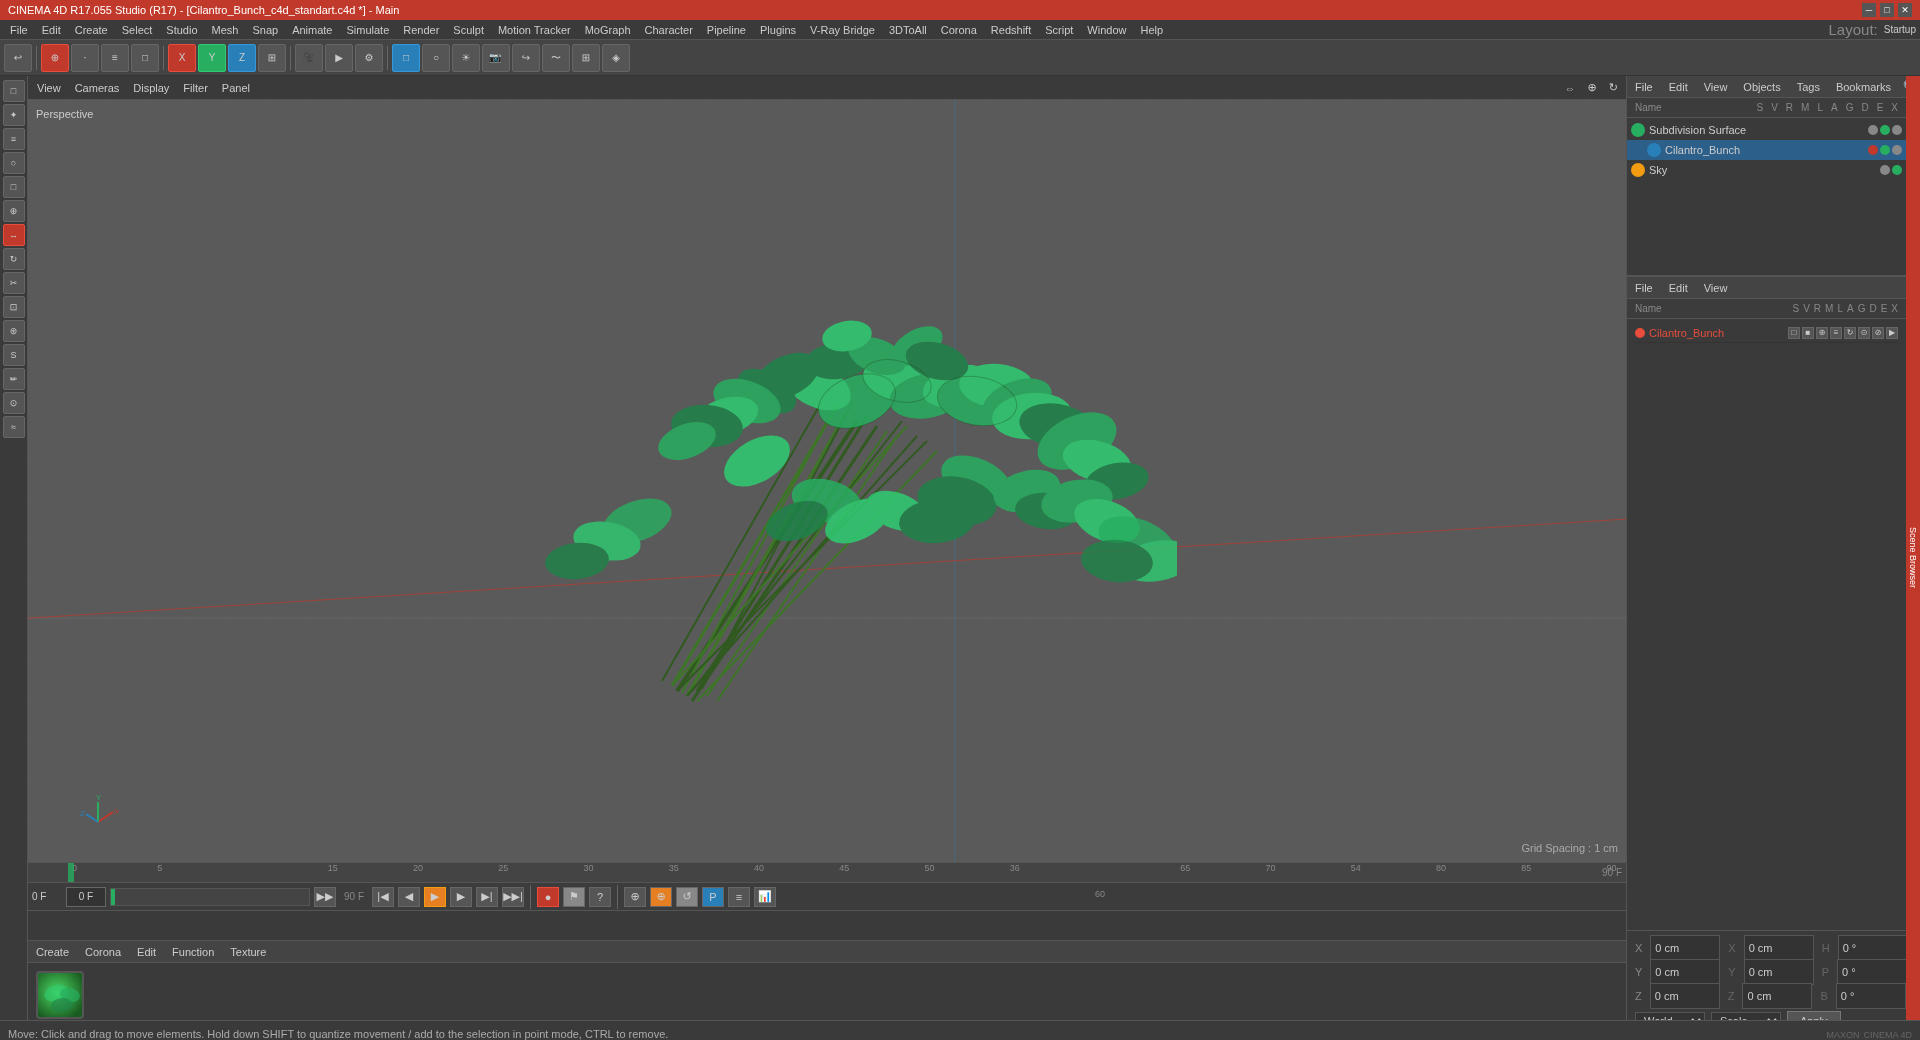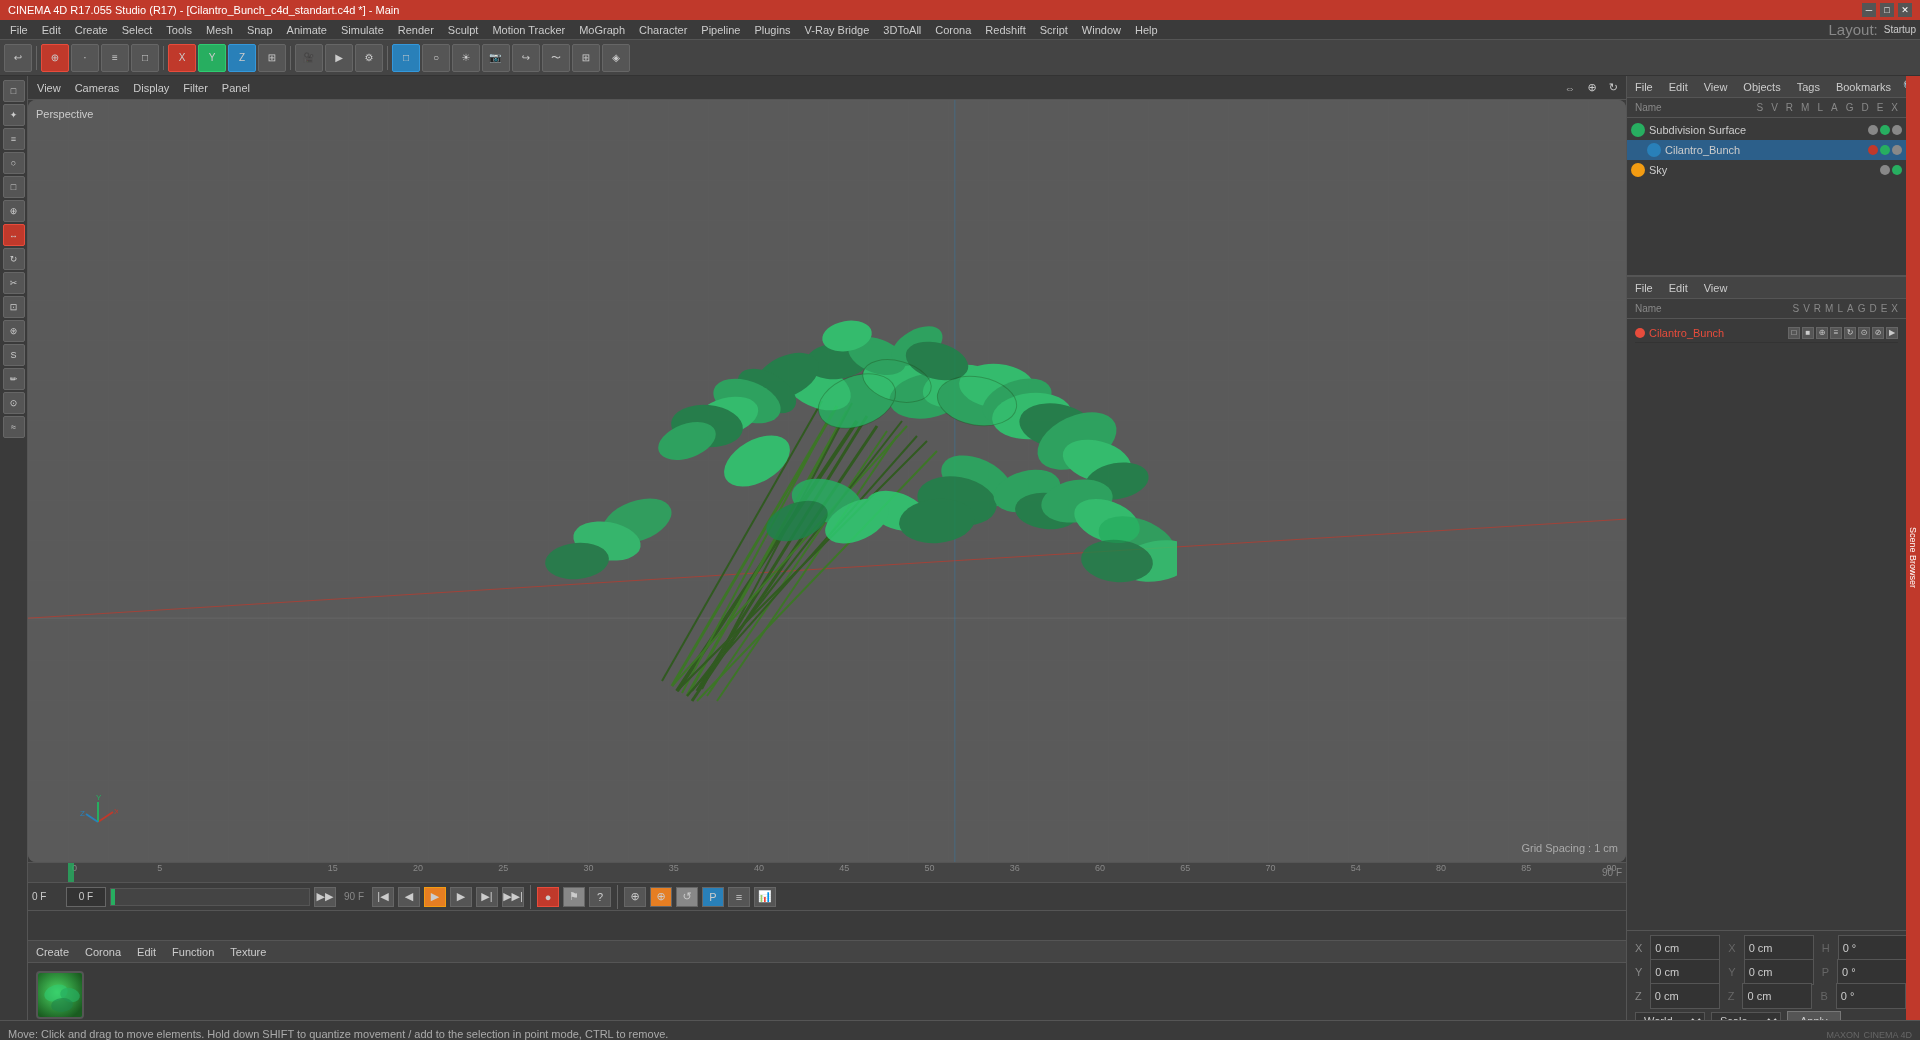--- a/index.html
+++ b/index.html
@@ -151,21 +151,20 @@
       cursor: pointer;
       padding: 1px 4px;
     }
 
     
     #viewport {
       flex: 1;
       background: #5a5a5a;
       position: relative;
       overflow: hidden;
-      border-radius: 8px;
     }
     #viewport-label {
       position: absolute;
       top: 8px;
       left: 8px;
       font-size: 11px;
       color: #ccc;
     }
     #grid-spacing {
       position: absolute;
@@ -505,21 +504,21 @@
     <button class="win-btn">□</button>
     <button class="win-btn">✕</button>
   </div>
 </div>
 
 <div id="menu-bar">
   <span class="menu-item">File</span>
   <span class="menu-item">Edit</span>
   <span class="menu-item">Create</span>
   <span class="menu-item">Select</span>
-  <span class="menu-item">Tools</span>
+  <span class="menu-item">Studio</span>
   <span class="menu-item">Mesh</span>
   <span class="menu-item">Snap</span>
   <span class="menu-item">Animate</span>
   <span class="menu-item">Simulate</span>
   <span class="menu-item">Render</span>
   <span class="menu-item">Sculpt</span>
   <span class="menu-item">Motion Tracker</span>
   <span class="menu-item">MoGraph</span>
   <span class="menu-item">Character</span>
   <span class="menu-item">Pipeline</span>
@@ -731,21 +730,21 @@
             <div class="ruler-mark" style="left:11%;margin-top:32px;">10</div>
             <div class="ruler-mark" style="left:16.5%;">15</div>
             <div class="ruler-mark" style="left:22%;">20</div>
             <div class="ruler-mark" style="left:27.5%;">25</div>
             <div class="ruler-mark" style="left:33%;">30</div>
             <div class="ruler-mark" style="left:38.5%;">35</div>
             <div class="ruler-mark" style="left:44%;">40</div>
             <div class="ruler-mark" style="left:49.5%;">45</div>
             <div class="ruler-mark" style="left:55%;">50</div>
             <div class="ruler-mark" style="left:60.5%;">36</div>
-            <div class="ruler-mark" style="left:66%;">60</div>
+            <div class="ruler-mark" style="left:66%;margin-top:26px;">60</div>
             <div class="ruler-mark" style="left:71.5%;">65</div>
             <div class="ruler-mark" style="left:77%;">70</div>
             <div class="ruler-mark" style="left:82.5%;">54</div>
             <div class="ruler-mark" style="left:88%;">80</div>
             <div class="ruler-mark" style="left:93.5%;">85</div>
             <div class="ruler-mark" style="left:99%;">90</div>
           </div>
         </div>
         <div style="position:absolute;right:4px;font-size:10px;color:#888;">90 F</div>
 

